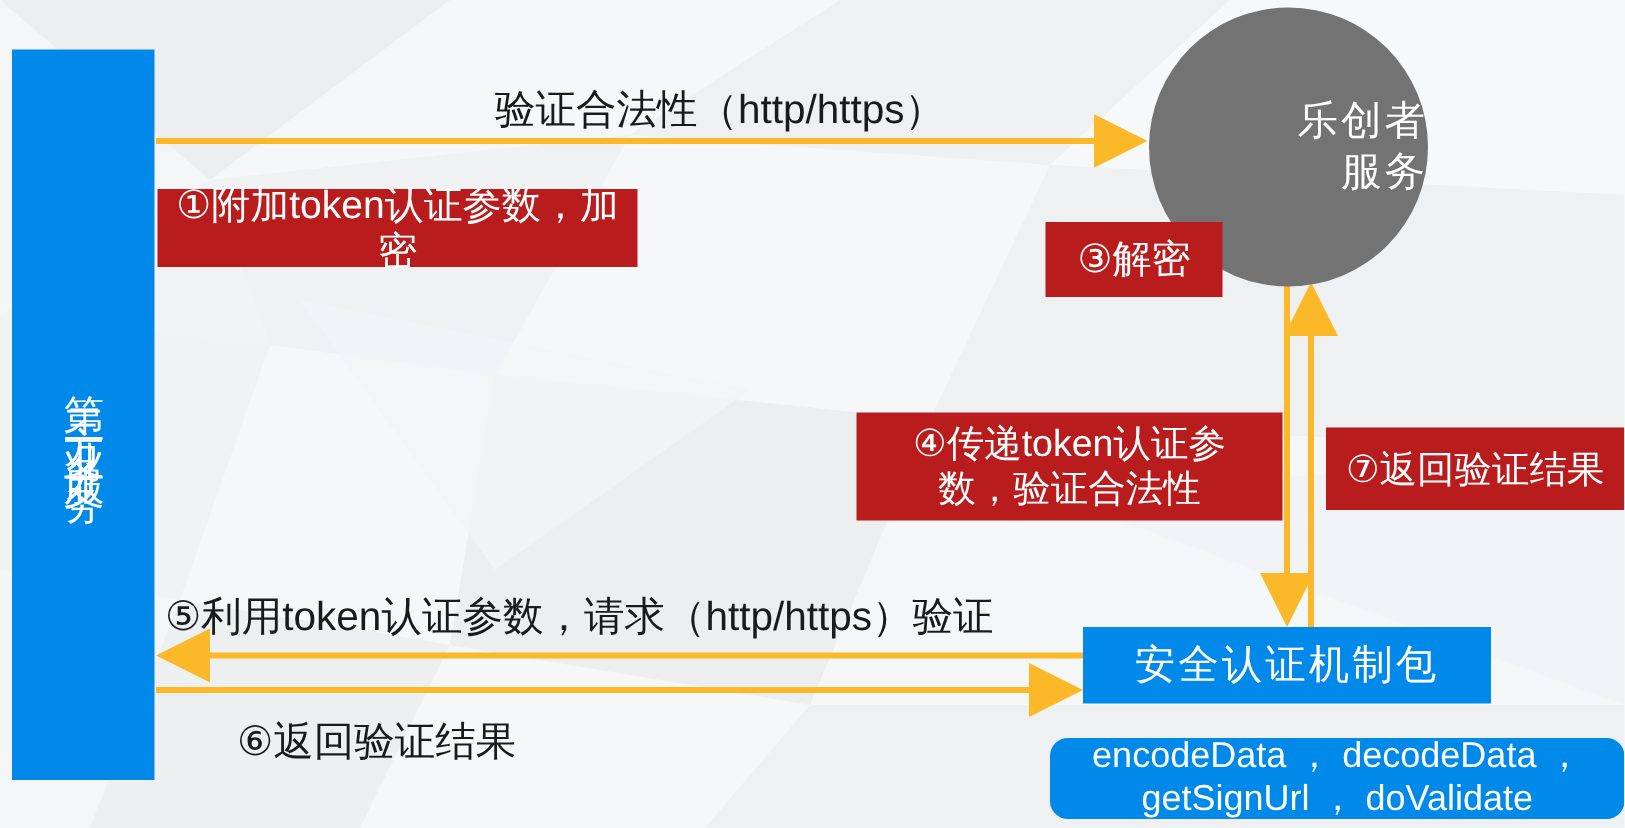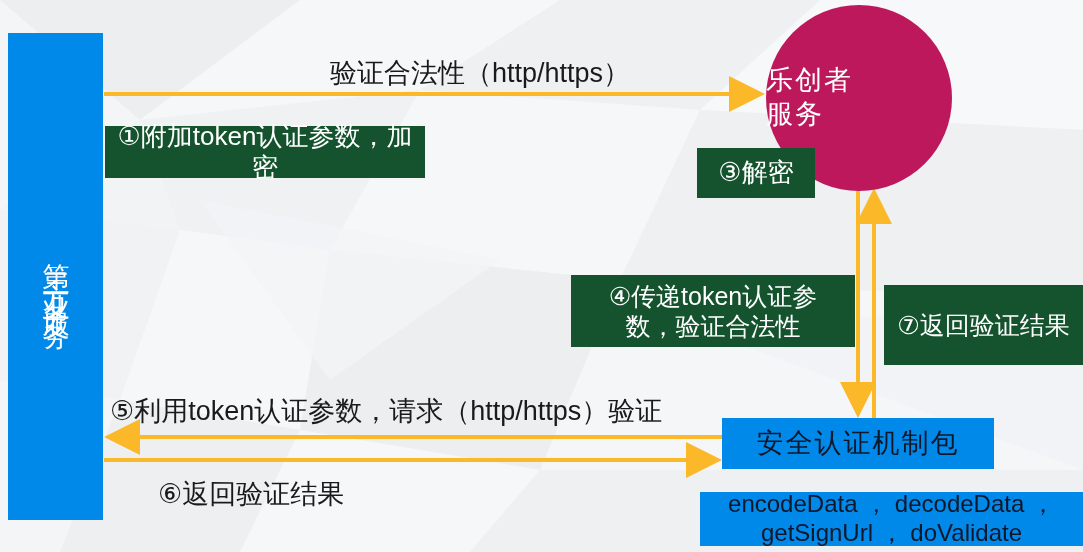--- a/index.html
+++ b/index.html
@@ -45,46 +45,46 @@
     white-space: nowrap;
   }
 
   .circle-node {
     position: absolute;
     left: 766px;
     top: 5px;
     width: 186px;
     height: 186px;
     border-radius: 50%;
-    background: #be185d;
+    background: #737373;
     display: flex;
     flex-direction: column;
-    align-items: flex-start;
+    align-items: flex-end;
     justify-content: center;
     color: #ffffff;
     font-size: 27px;
     line-height: 1.25;
     letter-spacing: 2px;
   }
 
   .obox {
     position: absolute;
-    background: #14532d;
+    background: #b91c1c;
     color: #ffffff;
     display: flex;
     align-items: center;
     justify-content: center;
     text-align: center;
     line-height: 1.2;
   }
 
   .bbox {
     position: absolute;
     background: #0089e8;
-    color: #0f172a;
+    color: #ffffff;
     display: flex;
     align-items: center;
     justify-content: center;
     text-align: center;
     line-height: 1.2;
   }
 
   .label {
     position: absolute;
     color: #1a1a1a;
@@ -166,33 +166,33 @@
   </div>
 
   <div class="obox" style="left:697px; top:148px; width:118px; height:50px; font-size:26px;">
     <span>③解密</span>
   </div>
 
   <div class="obox" style="left:571px; top:275px; width:284px; height:72px; font-size:25px; padding:0 20px; box-sizing:border-box;">
     <span>④传递token认证参数，验证合法性</span>
   </div>
 
-  <div class="obox" style="left:884px; top:285px; width:199px; height:80px; font-size:25px;">
+  <div class="obox" style="left:884px; top:285px; width:199px; height:55px; font-size:25px;">
     <span>⑦返回验证结果</span>
   </div>
 
   <div class="label" style="left:110px; top:393px; font-size:27px;">
     <span>⑤利用token认证参数，请求（http/https）验证</span>
   </div>
 
   <div class="label" style="left:158px; top:476px; font-size:27px;">
     <span>⑥返回验证结果</span>
   </div>
 
   <div class="bbox" style="left:722px; top:418px; width:272px; height:51px; font-size:27px; letter-spacing:2px;">
     <span>安全认证机制包</span>
   </div>
 
-  <div class="bbox" style="left:700px; top:492px; width:383px; height:54px; font-size:24px; padding:0 8px; box-sizing:border-box;">
+  <div class="bbox" style="left:700px; top:492px; width:383px; height:54px; font-size:24px; padding:0 8px; box-sizing:border-box;border-radius:12px;">
     <span>encodeData ， decodeData ， getSignUrl ， doValidate</span>
   </div>
 
 </div>
 
 </body></html>

